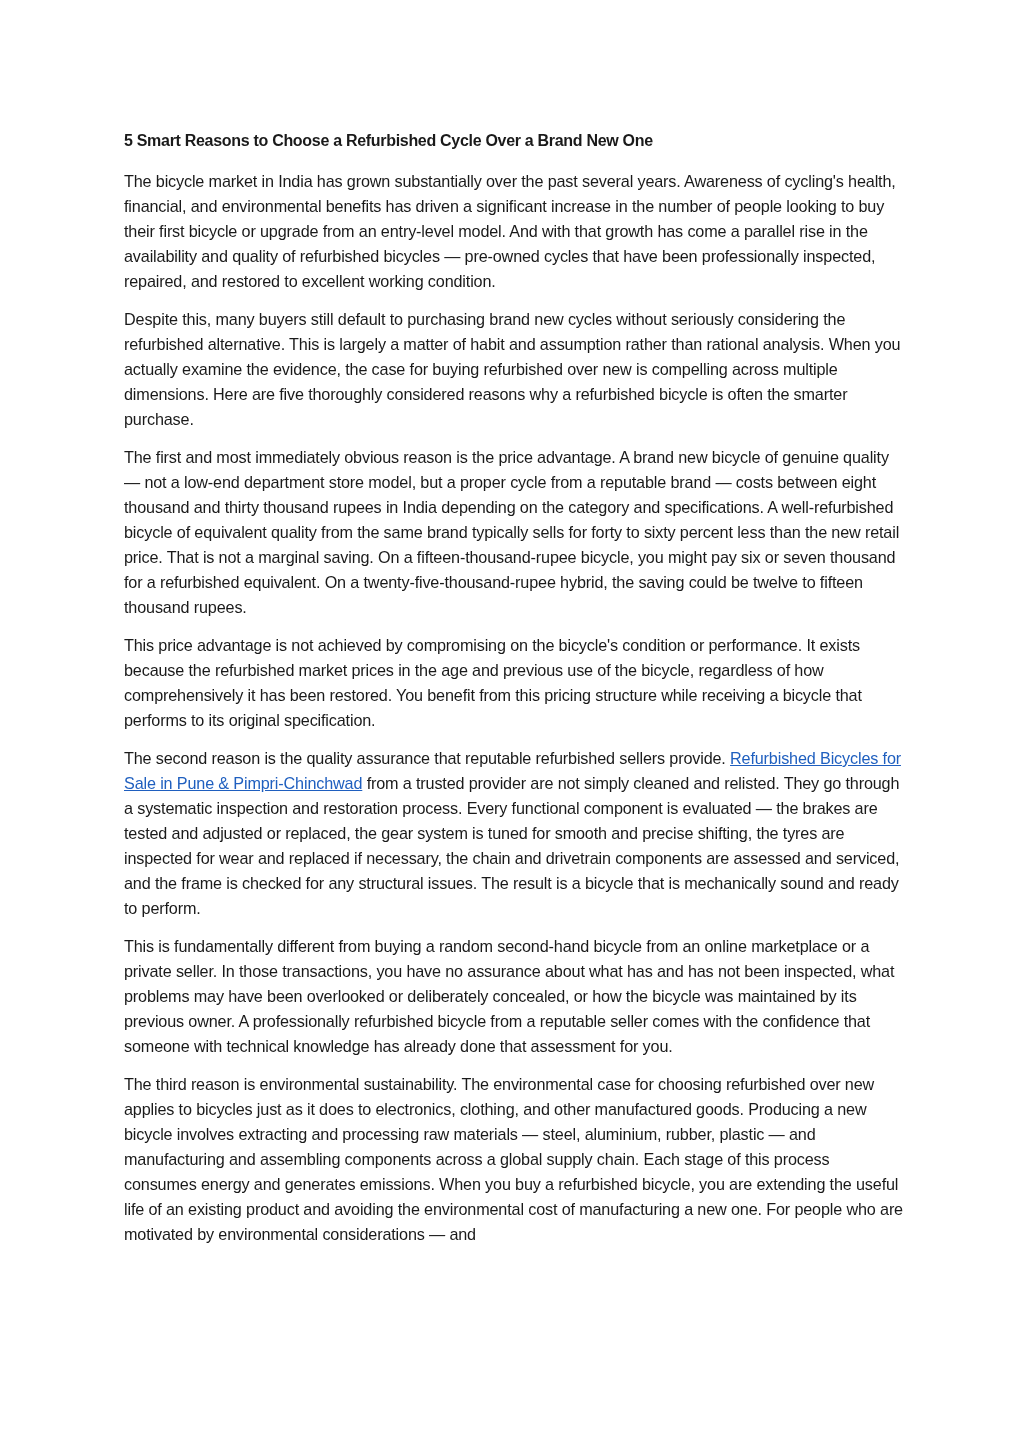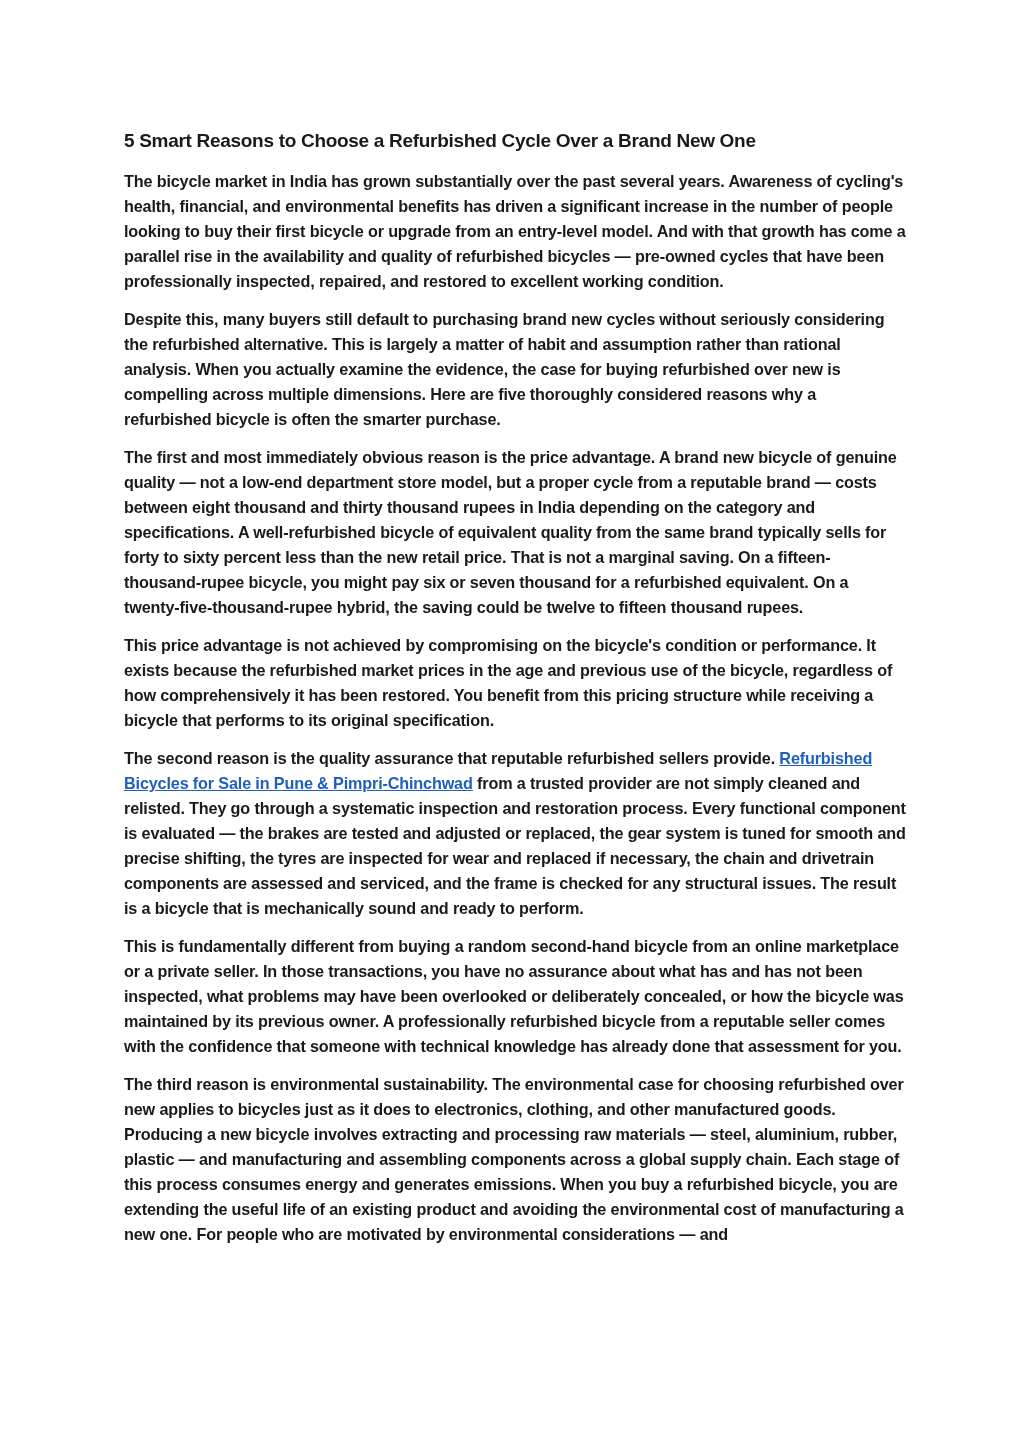--- a/index.html
+++ b/index.html
@@ -1,20 +1,20 @@
 <!DOCTYPE html>
 <html><head>
 <meta charset="utf-8">
 <style>
   html, body { margin: 0; padding: 0; background: #ffffff; }
   body { width: 1024px; height: 1448px; position: relative; overflow: hidden; }
   .page { position: absolute; left: 124px; top: 122px; width: 782px; color: #1a1a1a;
           font-family: "Liberation Sans", sans-serif; }
-  h1 { font-size: 19px; font-weight: bold; line-height: 37px; margin: 0 0 10px 0; letter-spacing: -0.3px; }
-  p { font-size: 16.2px; line-height: 25px; margin: 4px 0 13px 0; letter-spacing: -0.15px; font-weight: bold; }
+  h1 { font-size: 16px; font-weight: bold; line-height: 37px; margin: 0 0 10px 0; letter-spacing: -0.3px; }
+  p { font-size: 16.2px; line-height: 25px; margin: 4px 0 13px 0; letter-spacing: -0.15px; }
   a { color: #1f5fbf; text-decoration: underline; }
 </style>
 </head>
 <body>
 
 <div class="page">
   <h1>5 Smart Reasons to Choose a Refurbished Cycle Over a Brand New One</h1>
   <p>The bicycle market in India has grown substantially over the past several years. Awareness of cycling's health, financial, and environmental benefits has driven a significant increase in the number of people looking to buy their first bicycle or upgrade from an entry-level model. And with that growth has come a parallel rise in the availability and quality of refurbished bicycles — pre-owned cycles that have been professionally inspected, repaired, and restored to excellent working condition.</p>
   <p>Despite this, many buyers still default to purchasing brand new cycles without seriously considering the refurbished alternative. This is largely a matter of habit and assumption rather than rational analysis. When you actually examine the evidence, the case for buying refurbished over new is compelling across multiple dimensions. Here are five thoroughly considered reasons why a refurbished bicycle is often the smarter purchase.</p>
   <p>The first and most immediately obvious reason is the price advantage. A brand new bicycle of genuine quality — not a low-end department store model, but a proper cycle from a reputable brand — costs between eight thousand and thirty thousand rupees in India depending on the category and specifications. A well-refurbished bicycle of equivalent quality from the same brand typically sells for forty to sixty percent less than the new retail price. That is not a marginal saving. On a fifteen-thousand-rupee bicycle, you might pay six or seven thousand for a refurbished equivalent. On a twenty-five-thousand-rupee hybrid, the saving could be twelve to fifteen thousand rupees.</p>

